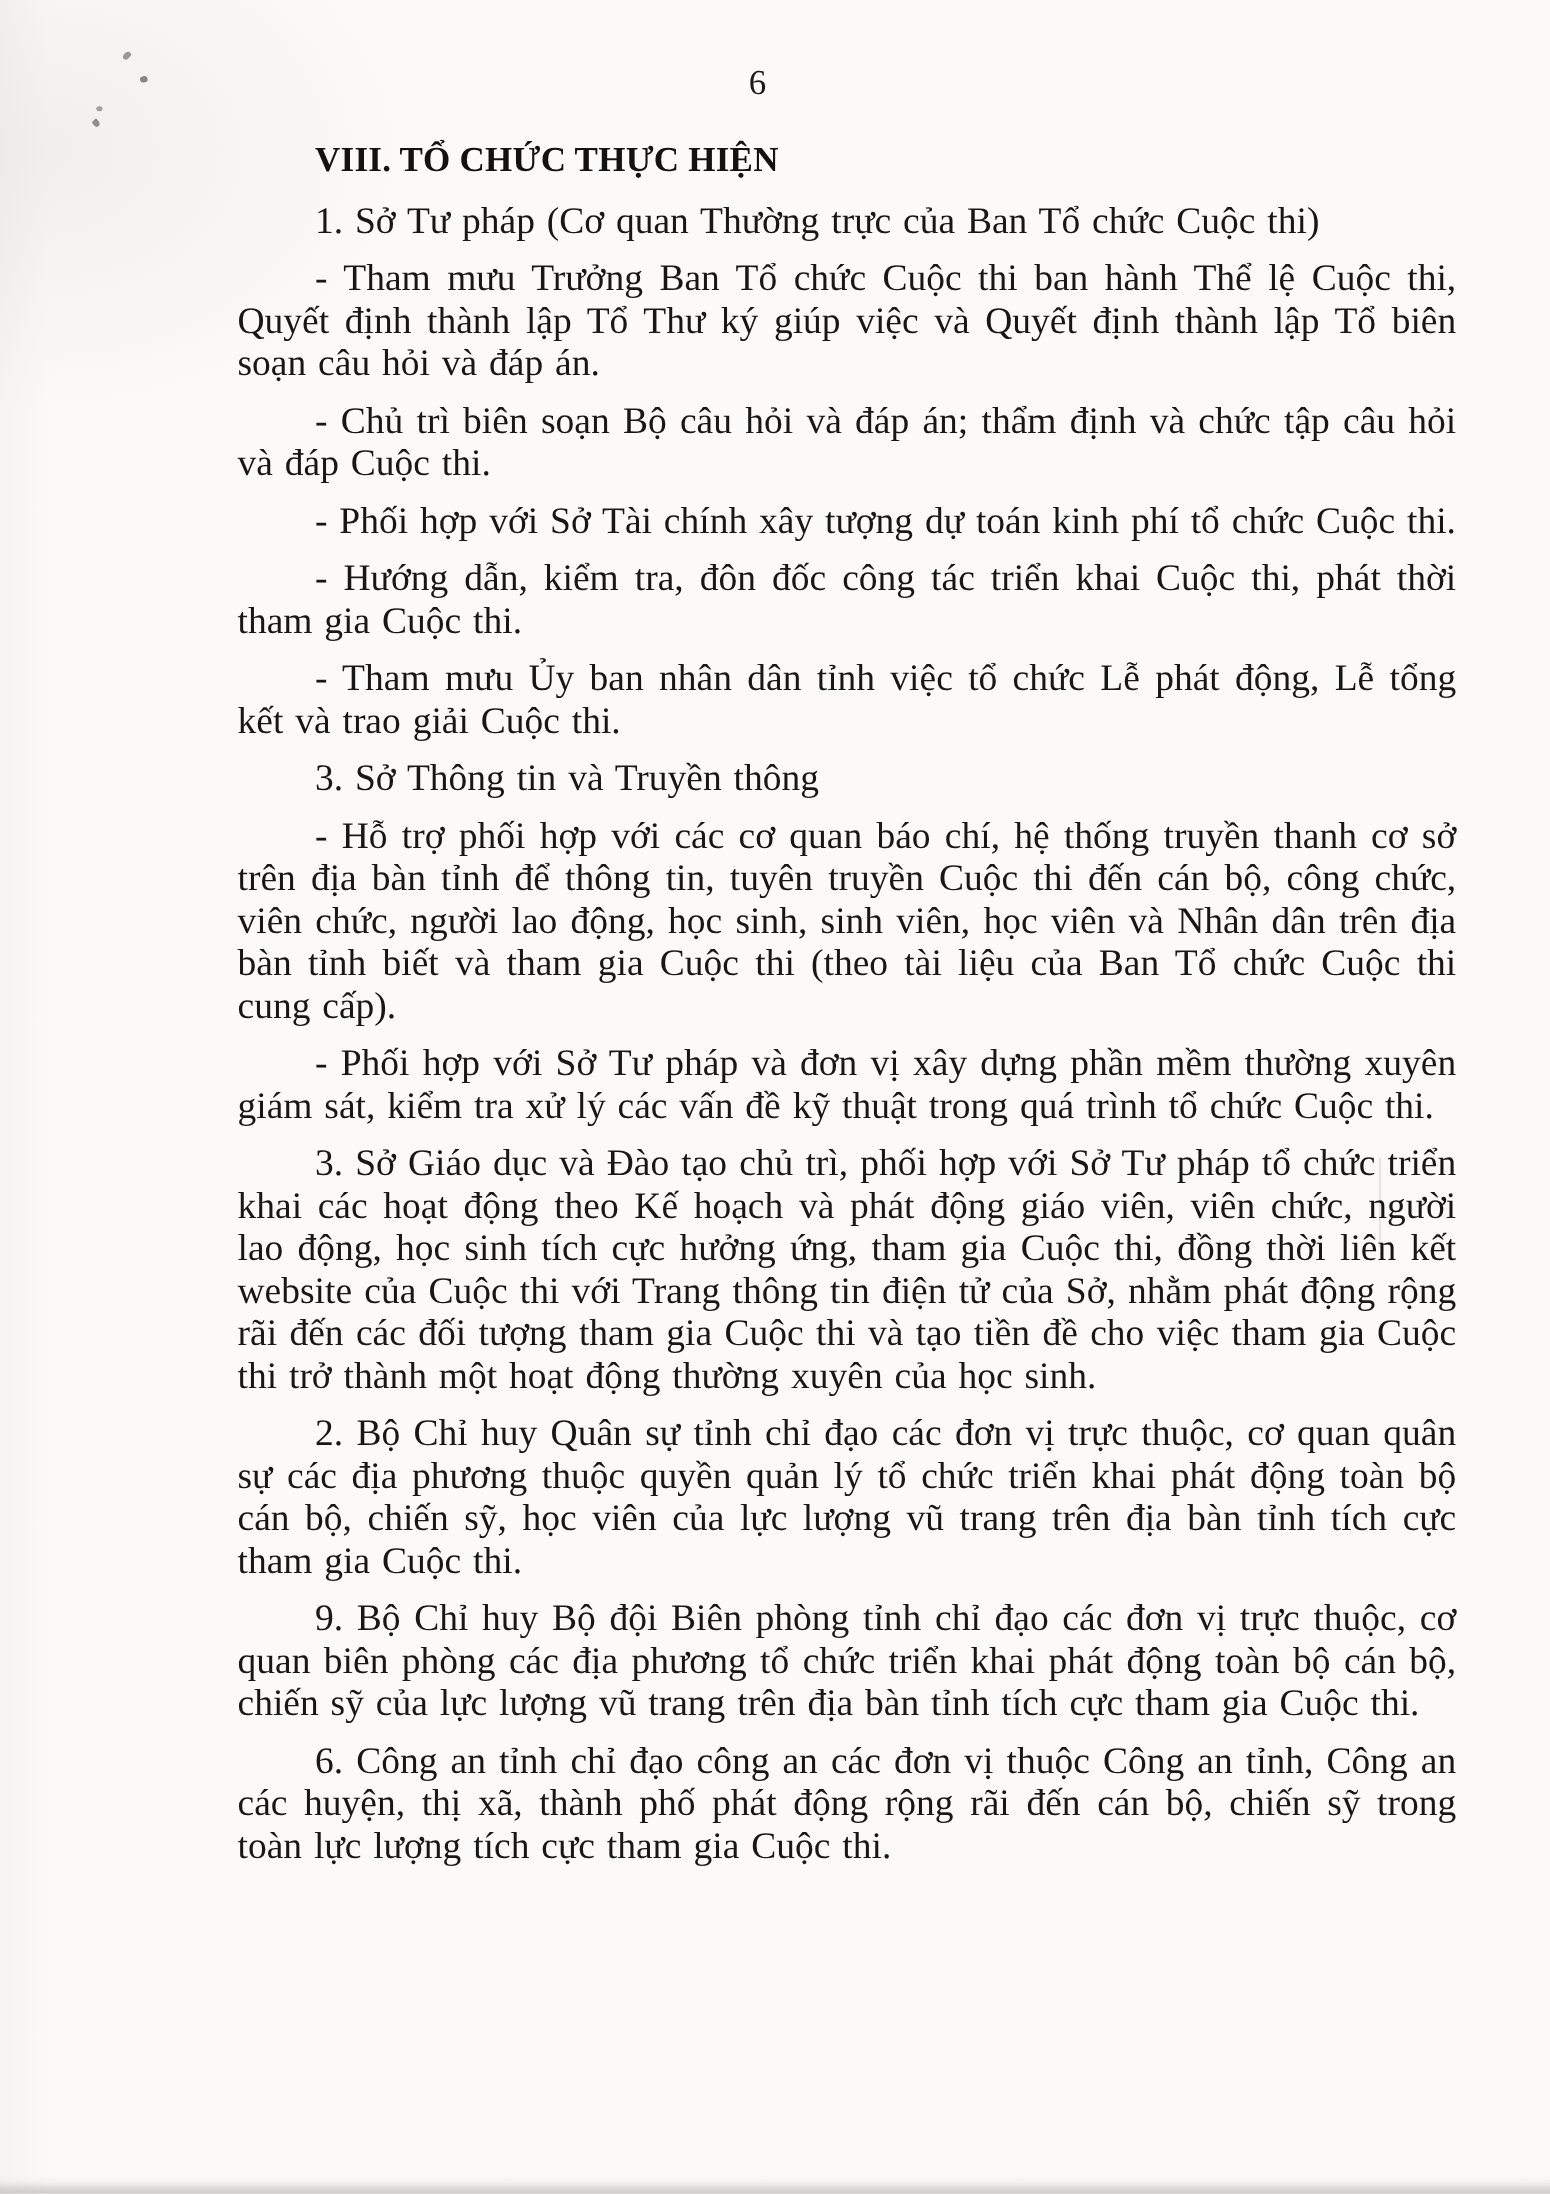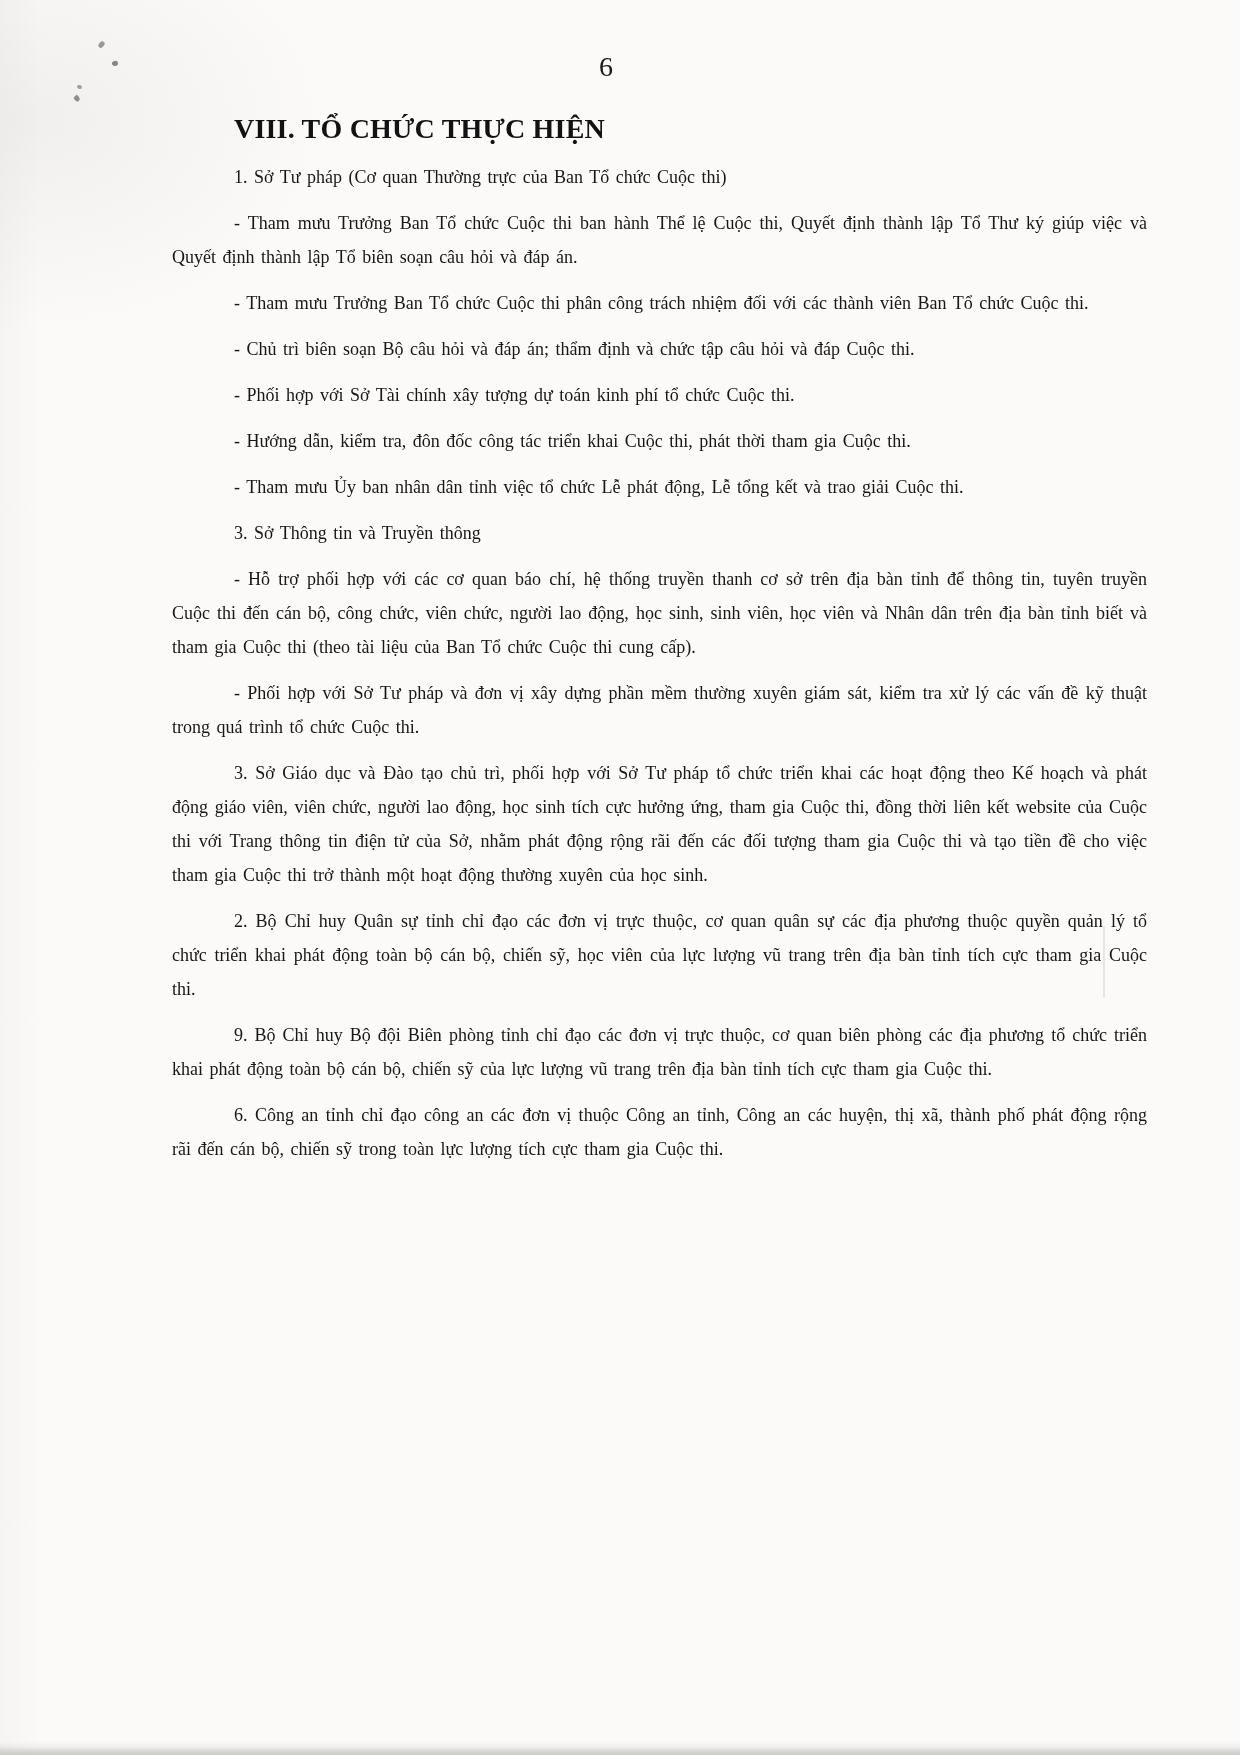--- a/index.html
+++ b/index.html
@@ -28,34 +28,34 @@
     left: 0;
     right: 28px;
     text-align: center;
     font-size: 28px;
     line-height: 34px;
     color: #1a1a1a;
   }
   .content {
     position: absolute;
     top: 110px;
-    left: 172px;
+    left: 190px;
     width: 975px;
   }
   .heading {
     font-size: 28px;
     font-weight: bold;
     line-height: 38px;
     margin: 0 0 12px 0;
     padding-left: 62px;
     letter-spacing: 0.2px;
     color: #121212;
   }
   .para {
-    font-size: 18px;
+    font-size: 30px;
     line-height: 34px;
     margin: 0 0 12px 0;
     text-indent: 62px;
     text-align: justify;
     word-spacing: 2px;
     color: #171717;
   }
   
   .speck {
     position: absolute;
@@ -100,21 +100,20 @@
   <div class="scan-line"></div>
   <div class="bottom-band"></div>
 
   <div class="page-number">6</div>
 
   <div class="content">
     <h1 class="heading">VIII. TỔ CHỨC THỰC HIỆN</h1>
     <div>
         <p class="para">1. Sở Tư pháp (Cơ quan Thường trực của Ban Tổ chức Cuộc thi)</p>
         <p class="para">- Tham mưu Trưởng Ban Tổ chức Cuộc thi ban hành Thể lệ Cuộc thi, Quyết định thành lập Tổ Thư ký giúp việc và Quyết định thành lập Tổ biên soạn câu hỏi và đáp án.</p>
-        <p class="para">- Tham mưu Trưởng Ban Tổ chức Cuộc thi phân công trách nhiệm đối với các thành viên Ban Tổ chức Cuộc thi.</p>
         <p class="para">- Chủ trì biên soạn Bộ câu hỏi và đáp án; thẩm định và chức tập câu hỏi và đáp Cuộc thi.</p>
         <p class="para">- Phối hợp với Sở Tài chính xây tượng dự toán kinh phí tổ chức Cuộc thi.</p>
         <p class="para">- Hướng dẫn, kiểm tra, đôn đốc công tác triển khai Cuộc thi, phát thời tham gia Cuộc thi.</p>
         <p class="para">- Tham mưu Ủy ban nhân dân tỉnh việc tổ chức Lễ phát động, Lễ tổng kết và trao giải Cuộc thi.</p>
         <p class="para">3. Sở Thông tin và Truyền thông</p>
         <p class="para">- Hỗ trợ phối hợp với các cơ quan báo chí, hệ thống truyền thanh cơ sở trên địa bàn tỉnh để thông tin, tuyên truyền Cuộc thi đến cán bộ, công chức, viên chức, người lao động, học sinh, sinh viên, học viên và Nhân dân trên địa bàn tỉnh biết và tham gia Cuộc thi (theo tài liệu của Ban Tổ chức Cuộc thi cung cấp).</p>
         <p class="para">- Phối hợp với Sở Tư pháp và đơn vị xây dựng phần mềm thường xuyên giám sát, kiểm tra xử lý các vấn đề kỹ thuật trong quá trình tổ chức Cuộc thi.</p>
         <p class="para">3. Sở Giáo dục và Đào tạo chủ trì, phối hợp với Sở Tư pháp tổ chức triển khai các hoạt động theo Kế hoạch và phát động giáo viên, viên chức, người lao động, học sinh tích cực hưởng ứng, tham gia Cuộc thi, đồng thời liên kết website của Cuộc thi với Trang thông tin điện tử của Sở, nhằm phát động rộng rãi đến các đối tượng tham gia Cuộc thi và tạo tiền đề cho việc tham gia Cuộc thi trở thành một hoạt động thường xuyên của học sinh.</p>
         <p class="para">2. Bộ Chỉ huy Quân sự tỉnh chỉ đạo các đơn vị trực thuộc, cơ quan quân sự các địa phương thuộc quyền quản lý tổ chức triển khai phát động toàn bộ cán bộ, chiến sỹ, học viên của lực lượng vũ trang trên địa bàn tỉnh tích cực tham gia Cuộc thi.</p>
         <p class="para">9. Bộ Chỉ huy Bộ đội Biên phòng tỉnh chỉ đạo các đơn vị trực thuộc, cơ quan biên phòng các địa phương tổ chức triển khai phát động toàn bộ cán bộ, chiến sỹ của lực lượng vũ trang trên địa bàn tỉnh tích cực tham gia Cuộc thi.</p>

